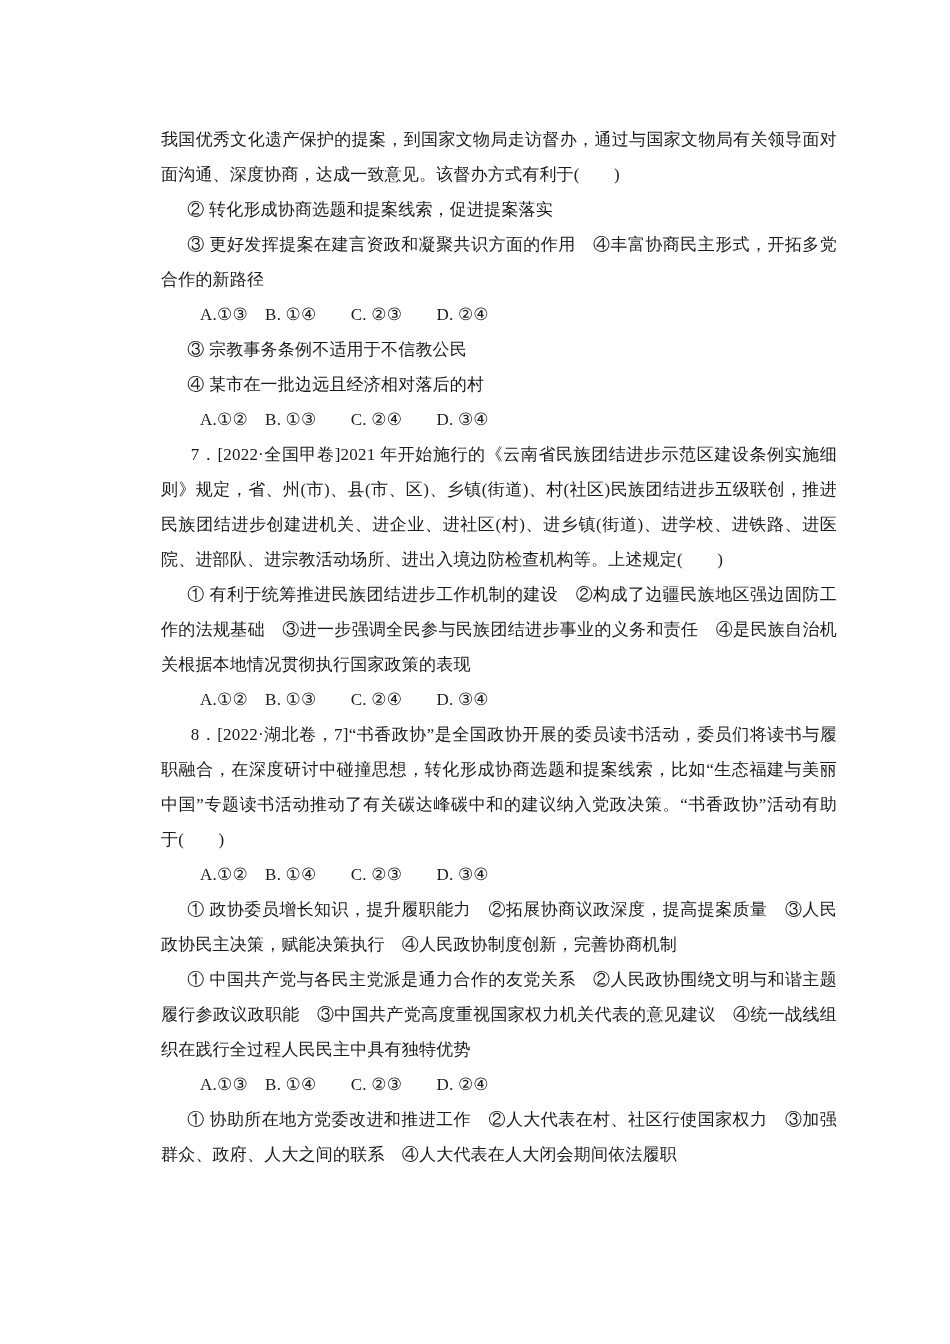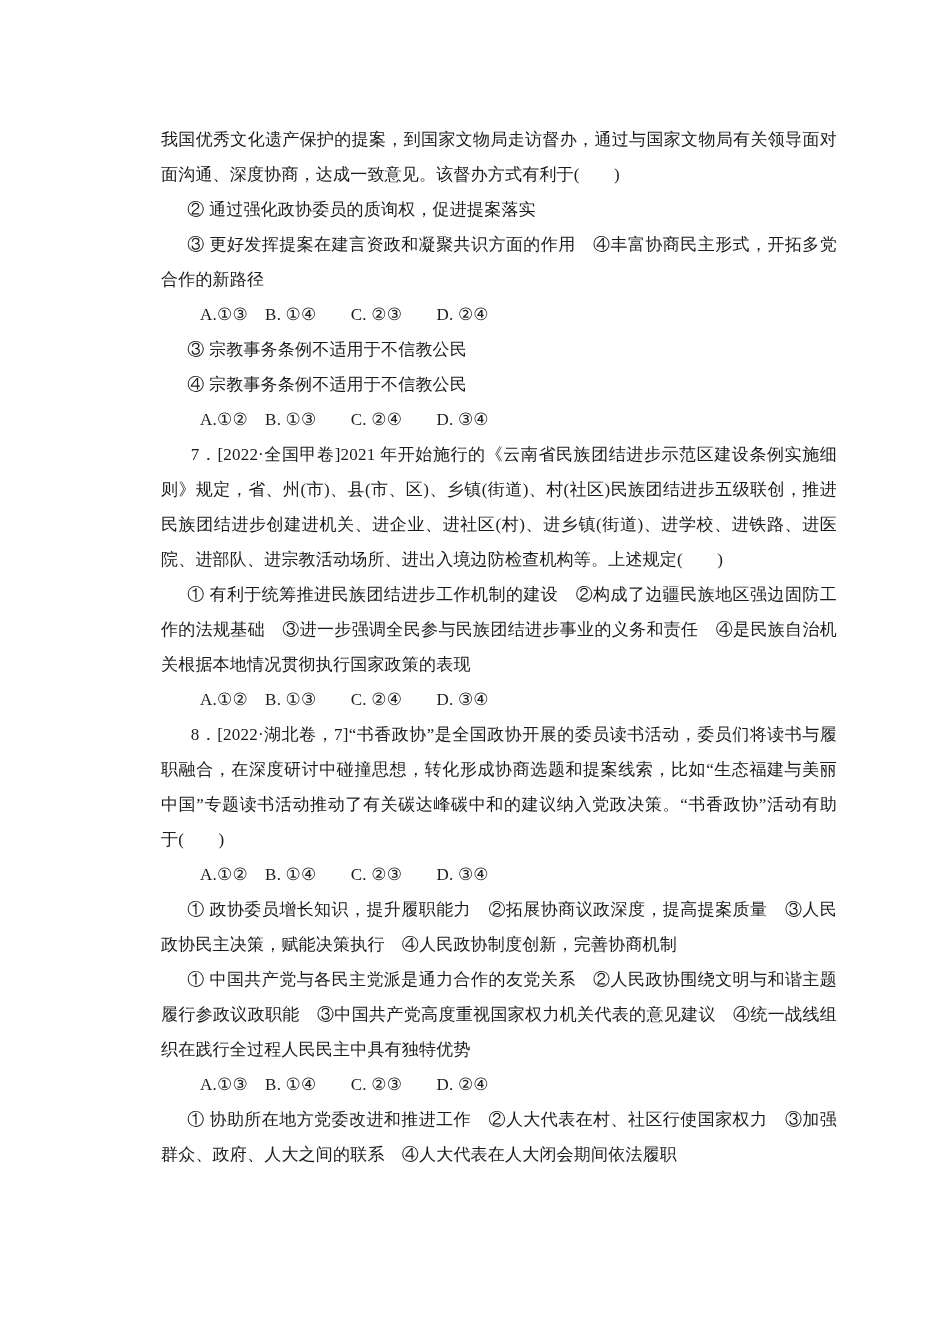--- a/index.html
+++ b/index.html
@@ -34,25 +34,25 @@
   .para.item { text-indent: 1.55em; }
   .para.options { text-indent: 2.3em; }
   .para.stem-continuation { text-indent: 0; }
 </style>
 </head>
 <body>
 
 <div class="page" style="background: rgb(255, 255, 255);">
   <div class="text-column" id="doc" style="color: rgb(27, 27, 27);">
       <p class="para stem-continuation">我国优秀文化遗产保护的提案，到国家文物局走访督办，通过与国家文物局有关领导面对面沟通、深度协商，达成一致意见。该督办方式有利于(　　)</p>
-      <p class="para item">② 通过强化政协委员的质询权，促进提案落实</p>
+      <p class="para item">② 转化形成协商选题和提案线索，促进提案落实</p>
       <p class="para item">③ 更好发挥提案在建言资政和凝聚共识方面的作用　④丰富协商民主形式，开拓多党合作的新路径</p>
       <p class="para options">A.①③　B. ①④　　C. ②③　　D. ②④</p>
       <p class="para item">③ 宗教事务条例不适用于不信教公民</p>
-      <p class="para item">④ 宗教事务条例不适用于不信教公民</p>
+      <p class="para item">④ 某市在一批边远且经济相对落后的村</p>
       <p class="para options">A.①②　B. ①③　　C. ②④　　D. ③④</p>
       <p class="para stem">7．[2022·全国甲卷]2021 年开始施行的《云南省民族团结进步示范区建设条例实施细则》规定，省、州(市)、县(市、区)、乡镇(街道)、村(社区)民族团结进步五级联创，推进民族团结进步创建进机关、进企业、进社区(村)、进乡镇(街道)、进学校、进铁路、进医院、进部队、进宗教活动场所、进出入境边防检查机构等。上述规定(　　)</p>
       <p class="para item">① 有利于统筹推进民族团结进步工作机制的建设　②构成了边疆民族地区强边固防工作的法规基础　③进一步强调全民参与民族团结进步事业的义务和责任　④是民族自治机关根据本地情况贯彻执行国家政策的表现</p>
       <p class="para options">A.①②　B. ①③　　C. ②④　　D. ③④</p>
       <p class="para stem">8．[2022·湖北卷，7]“书香政协”是全国政协开展的委员读书活动，委员们将读书与履职融合，在深度研讨中碰撞思想，转化形成协商选题和提案线索，比如“生态福建与美丽中国”专题读书活动推动了有关碳达峰碳中和的建议纳入党政决策。“书香政协”活动有助于(　　)</p>
       <p class="para options">A.①②　B. ①④　　C. ②③　　D. ③④</p>
       <p class="para item">① 政协委员增长知识，提升履职能力　②拓展协商议政深度，提高提案质量　③人民政协民主决策，赋能决策执行　④人民政协制度创新，完善协商机制</p>
       <p class="para item">① 中国共产党与各民主党派是通力合作的友党关系　②人民政协围绕文明与和谐主题履行参政议政职能　③中国共产党高度重视国家权力机关代表的意见建议　④统一战线组织在践行全过程人民民主中具有独特优势</p>
       <p class="para options">A.①③　B. ①④　　C. ②③　　D. ②④</p>
       <p class="para item">① 协助所在地方党委改进和推进工作　②人大代表在村、社区行使国家权力　③加强群众、政府、人大之间的联系　④人大代表在人大闭会期间依法履职</p>

